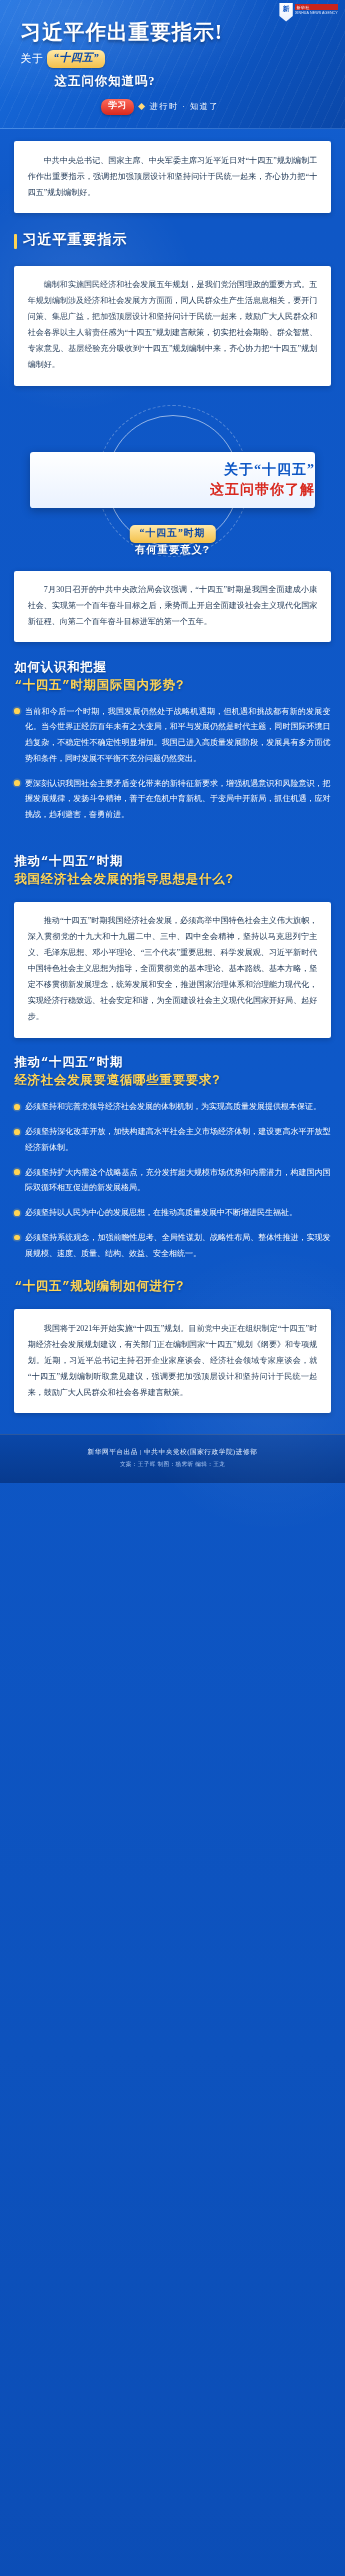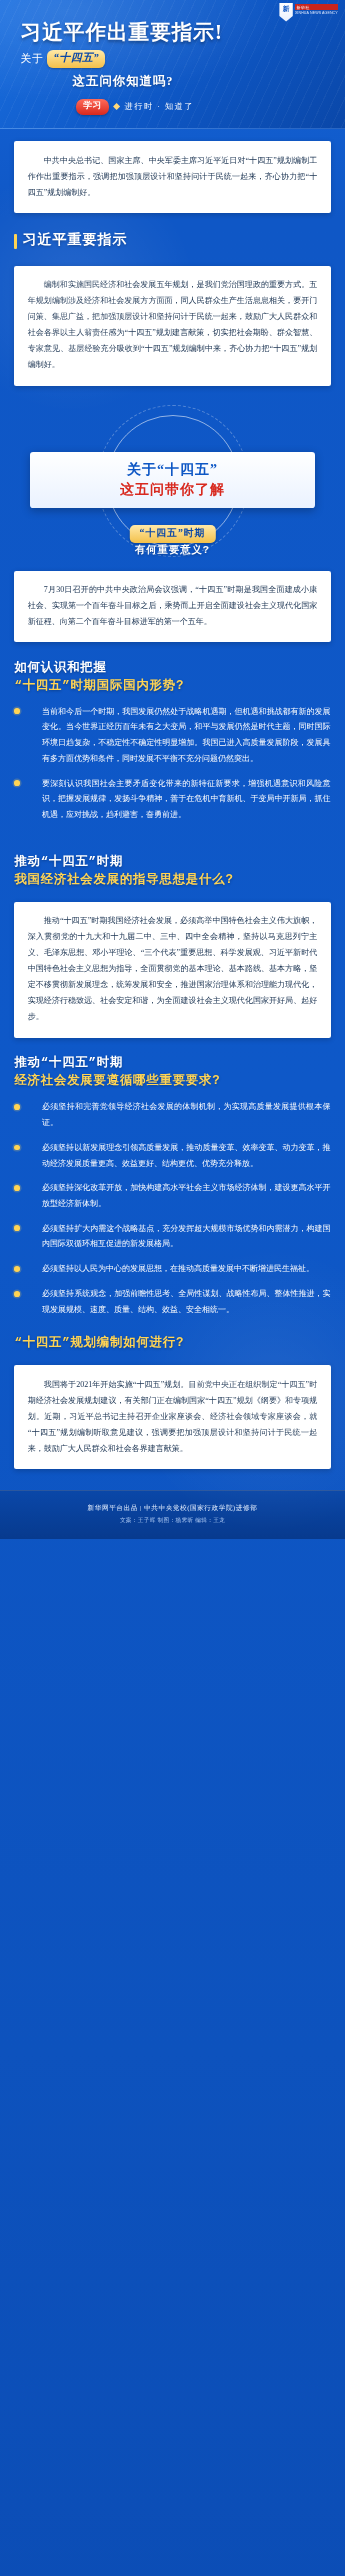--- a/index.html
+++ b/index.html
@@ -115,21 +115,21 @@
     font-weight: bold;
     font-size: 10.8px;
     padding: 1px 6.2px 2.1px;
     border-radius: 6px;
     letter-spacing: 0.5px;
     box-shadow: 0 1px 2.1px rgba(0,0,0,0.25);
     font-style: italic;
   }
   .title-sub2 {
     margin-top: 5.2px;
-    margin-left: 52px;
+    margin-left: 34px;
     font-family: "Liberation Serif", serif;
     font-size: 12.4px;
     font-weight: bold;
     color: #ffffff;
     letter-spacing: 1px;
     text-shadow: 0 1px 2.6px rgba(0,0,0,0.3);
   }
   .brand-row {
     position: absolute;
     left: 76px; bottom: 13.4px;
@@ -138,20 +138,21 @@
   .brand-pill {
     background: linear-gradient(180deg,#ff6b5a 0%, #d8281e 100%);
     color: #fff;
     font-family: Liberation Serif, serif;
     font-weight: bold;
     font-size: 8.8px;
     padding: 1.5px 7.2px 2.6px;
     border-radius: 7.2px;
     letter-spacing: 0.5px;
     box-shadow: 0 1px 2.6px rgba(0,0,0,0.3);
+    margin-left: 25px;
   }
   .brand-sep {
     width: 5.2px; height: 5.2px;
     background: #ffd97a;
     transform: rotate(45deg);
   }
   .brand-text {
     font-family: "Liberation Serif", serif;
     font-size: 8.2px;
     color: #ffffff;
@@ -237,21 +238,21 @@
     border-radius: 50%;
   }
   .cb-band {
     position: absolute;
     left: 15.5px; right: 15.5px; top: 49px;
     height: 56px;
     background: linear-gradient(180deg, #ffffff 0%, #eaf2ff 100%);
     border-radius: 3.1px;
     box-shadow: 0 2.6px 8.2px rgba(0,0,0,0.26);
     display: flex; flex-direction: column;
-    align-items: center; justify-content: center;
+    align-items: flex-end; justify-content: center;
     gap: 2.1px;
   }
   .cb-l1 {
     font-family: "Liberation Serif", serif;
     font-size: 14px; font-weight: bold;
     color: #0e57c5; letter-spacing: 1px;
   }
   .cb-l2 {
     font-family: "Liberation Serif", serif;
     font-size: 14px; font-weight: bold;
@@ -283,21 +284,21 @@
 
   
   .bullets {
     margin: 8.2px 14.4px 0;
     display: flex;
     flex-direction: column;
     gap: 9.3px;
   }
   .bullet {
     display: flex;
-    gap: 22px;
+    gap: 5px;
     align-items: flex-start;
   }
   .dot {
     flex: 0 0 auto;
     width: 5.7px; height: 5.7px;
     margin-top: 4.6px;
     border-radius: 50%;
     background: #ffd454;
     box-shadow: 0 0 0 1.5px rgba(255,212,84,0.22);
   }
@@ -431,24 +432,20 @@
       <div>推动“十四五”时期</div>
       <div class="hl">经济社会发展要遵循哪些重要要求?</div>
     </div>
     <div class="bullets">
       <div class="bullet">
         <span class="dot"></span>
         <p>必须坚持和完善党领导经济社会发展的体制机制，为实现高质量发展提供根本保证。</p>
       </div>
       <div class="bullet">
         <span class="dot"></span>
-        <p>必须坚持以新发展理念引领高质量发展，推动质量变革、效率变革、动力变革，推动经济发展质量更高、效益更好、结构更优、优势充分释放。</p>
-      </div>
-      <div class="bullet">
-        <span class="dot"></span>
         <p>必须坚持深化改革开放，加快构建高水平社会主义市场经济体制，建设更高水平开放型经济新体制。</p>
       </div>
       <div class="bullet">
         <span class="dot"></span>
         <p>必须坚持扩大内需这个战略基点，充分发挥超大规模市场优势和内需潜力，构建国内国际双循环相互促进的新发展格局。</p>
       </div>
       <div class="bullet">
         <span class="dot"></span>
         <p>必须坚持以人民为中心的发展思想，在推动高质量发展中不断增进民生福祉。</p>
       </div>

